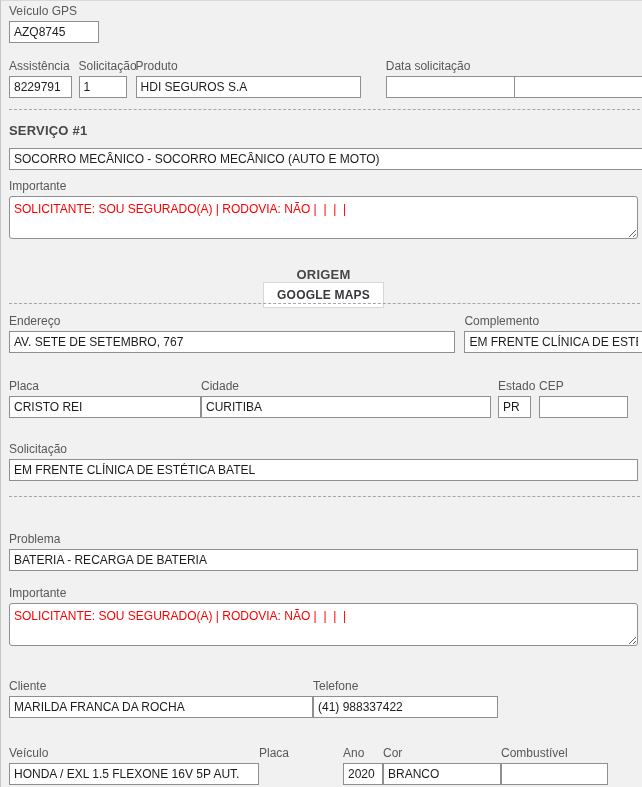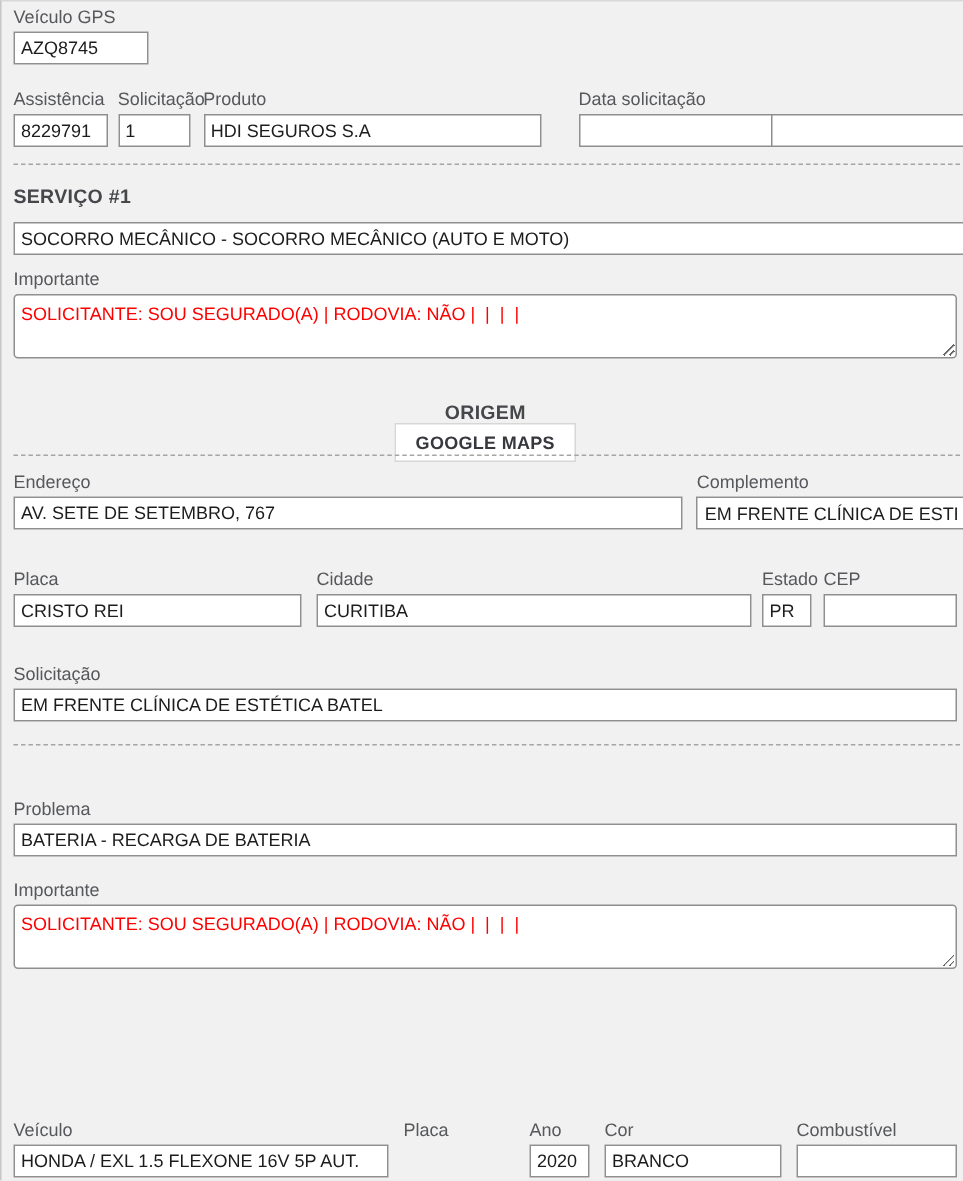--- a/index.html
+++ b/index.html
@@ -88,21 +88,21 @@
   .w304 { width: 304px; }
   .w185 { width: 185px; }
   .w250 { width: 250px; }
   .w75  { width: 75px; gap: 48px; }
   .w40  { width: 40px; }
   .w118 { width: 118px; }
   .w107 { width: 107px; }
   .ml7  { margin-left: 7px; }
   .ml8  { margin-left: 8px; }
   .ml9  { margin-left: 9px; }
-  .ml10 { margin-left: 10px; }
+  .ml10 { }
   .ml11 { margin-left: 25px; }
 </style>
 </head>
 <body>
 
 <div class="page">
 
   <div class="row" style="top:4px">
     <div class="field w90">
       <label>Veículo GPS</label>
@@ -202,20 +202,30 @@
     </div>
   </div>
 
   <div class="row" style="top:586px">
     <div class="field">
       <label>Importante</label>
       <textarea class="ta" style="">SOLICITANTE: SOU SEGURADO(A) | RODOVIA: NÃO |  |  |  |</textarea>
     </div>
   </div>
 
+  <div class="row" style="top:679px">
+    <div class="field w304">
+      <label>Cliente</label>
+      <input class="tb" type="text" value="MARILDA FRANCA DA ROCHA" style="">
+    </div>
+    <div class="field w185 ml10">
+      <label>Telefone</label>
+      <input class="tb" type="text" value="(41) 988337422" style="">
+    </div>
+  </div>
 
   <div class="row" style="top:746px">
     <div class="field w250">
       <label>Veículo</label>
       <input class="tb" type="text" value="HONDA / EXL 1.5 FLEXONE 16V 5P AUT." style="">
     </div>
     <div class="field w75 ml10">
       <label>Placa</label>
       <input class="tb" type="text" value="BEG-XXXX" style="">
     </div>

